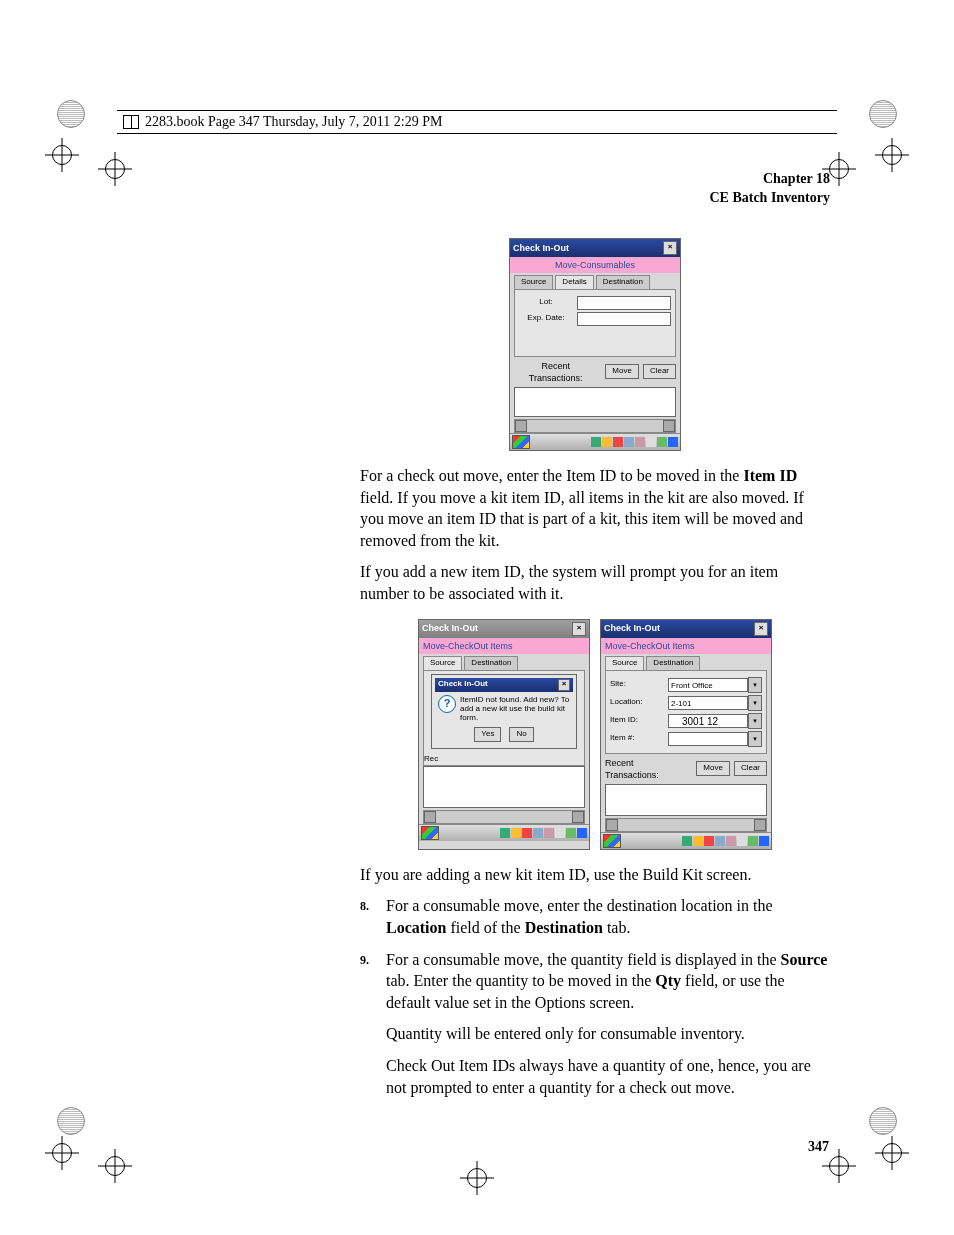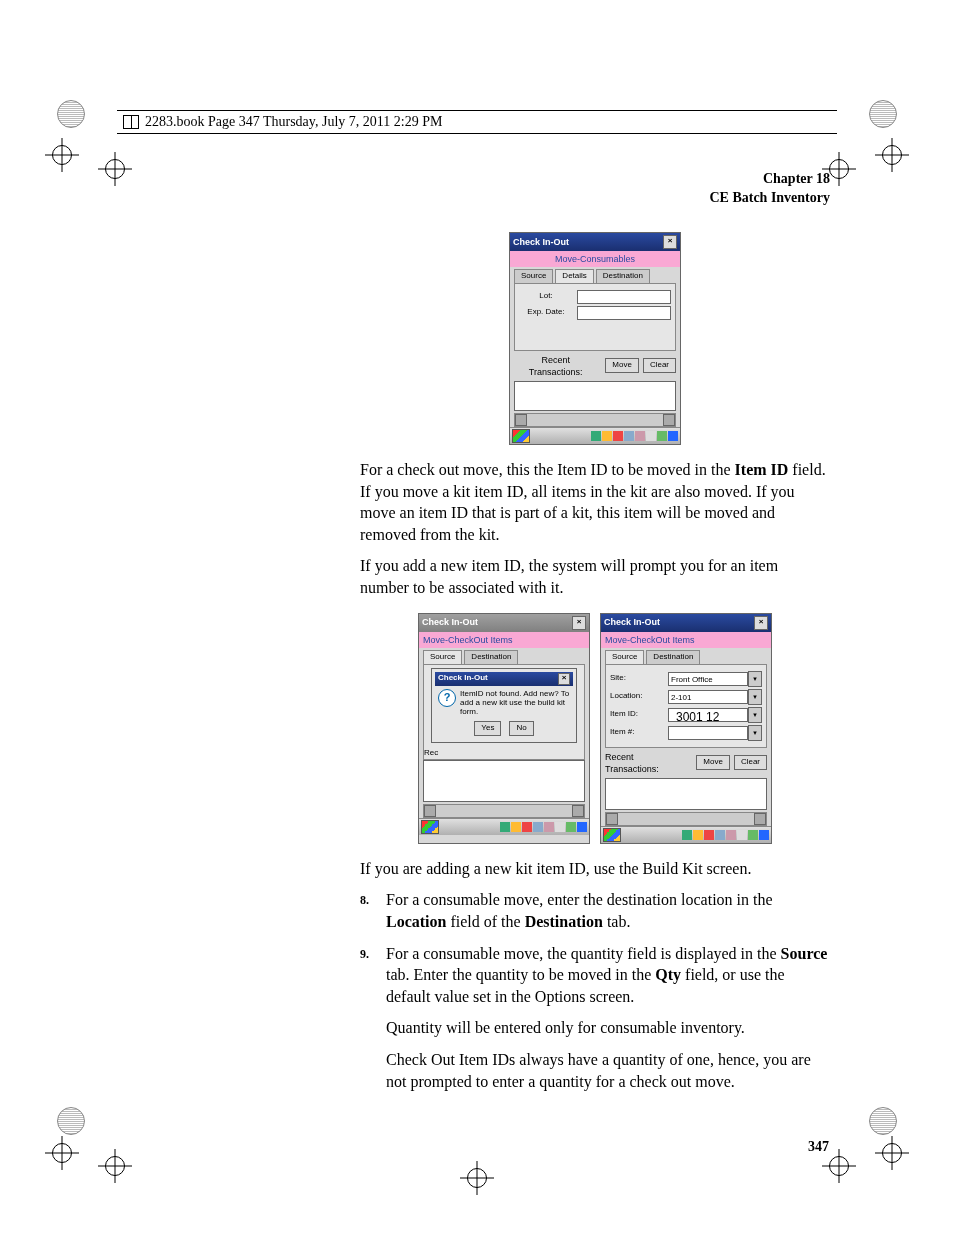--- a/index.html
+++ b/index.html
@@ -14,21 +14,21 @@
   .hatch{position:absolute;width:26px;height:26px;border-radius:50%;
     background:repeating-linear-gradient(0deg,#bbb 0 1px,#fff 1px 2px);
     border:1px solid #888}
   
   .runhead{position:absolute;left:117px;right:117px;top:110px;border-top:1px solid #000;border-bottom:1px solid #000;height:22px;display:flex;align-items:center}
   .runhead .book-icon{width:14px;height:12px;margin:0 6px;border:1px solid #000;position:relative}
   .runhead .book-icon::before{content:"";position:absolute;left:50%;top:0;bottom:0;width:1px;background:#000}
   .runhead span{font-size:14px}
   
   .content{position:absolute;left:360px;top:170px;width:470px;font-size:16px;line-height:1.35}
-  .hdr{text-align:right;font-weight:bold;font-size:14px;margin-bottom:24px}
+  .hdr{text-align:right;font-weight:bold;font-size:14px;margin-bottom:30px}
   .para{margin:10px 0}
   .step{display:flex;margin:10px 0}
   .step .num{width:26px;flex:0 0 26px;font-weight:bold;font-size:12px;padding-top:3px}
   .step .body{flex:1}
   .pgnum{position:absolute;right:125px;bottom:80px;font-weight:bold;font-size:14px}
   
   .shot{display:inline-block;background:#d8d8d8;border:1px solid #666;font-family:Liberation Sans, sans-serif;font-size:9px;color:#000}
   .titlebar{background:linear-gradient(#2a4aa0,#1a2f70);color:#fff;font-weight:bold;padding:2px 3px;display:flex;justify-content:space-between;align-items:center}
   .titlebar.inactive{background:linear-gradient(#a0a0a0,#808080)}
   .xbtn{background:#ddd;border:1px solid #666;color:#000;width:12px;height:12px;display:flex;align-items:center;justify-content:center;font-size:8px}
@@ -154,21 +154,21 @@
               <span style="background:#c9a"></span>
               <span style="background:#ddd"></span>
             <span style="background:#6b6"></span>
               <span style="background:#26f"></span>
           </div>
         </div>
       </div>
     </div>
 
     <div class="para">
-      <span>For a check out move, this the Item ID to be moved in the </span><b>Item ID</b><span> field. If you move a kit item ID, all items in the kit are also moved. If you move an item ID that is part of a kit, this item will be moved and removed from the kit.</span>
+      <span>For a check out move, enter the Item ID to be moved in the </span><b>Item ID</b><span> field. If you move a kit item ID, all items in the kit are also moved. If you move an item ID that is part of a kit, this item will be moved and removed from the kit.</span>
     </div>
     <div class="para">If you add a new item ID, the system will prompt you for an item number to be associated with it.</div>
 
     <div class="twoshots">
 
       <div class="shot sm">
         <div class="titlebar inactive">
           <span>Check In-Out</span>
           <div class="xbtn">×</div>
         </div>
@@ -232,21 +232,21 @@
           <div class="row">
               <label>Location:</label>
               <div class="dd" style="flex:1">
                 <div class="inp"><span style="font-size:8px;padding-left:2px">2-101</span></div>
                 <div class="ddb">▾</div>
               </div>
             </div>
           <div class="row">
               <label>Item ID:</label>
               <div class="dd" style="flex:1">
-                <div class="inp"><span style="font-size:12px;padding-left:7px">3001 12</span></div>
+                <div class="inp"><span style="font-size:10px;padding-left:13px">3001 12</span></div>
                 <div class="ddb">▾</div>
               </div>
             </div>
           <div class="row">
               <label>Item #:</label>
               <div class="dd" style="flex:1">
                 <div class="inp"></div>
                 <div class="ddb">▾</div>
               </div>
             </div>

